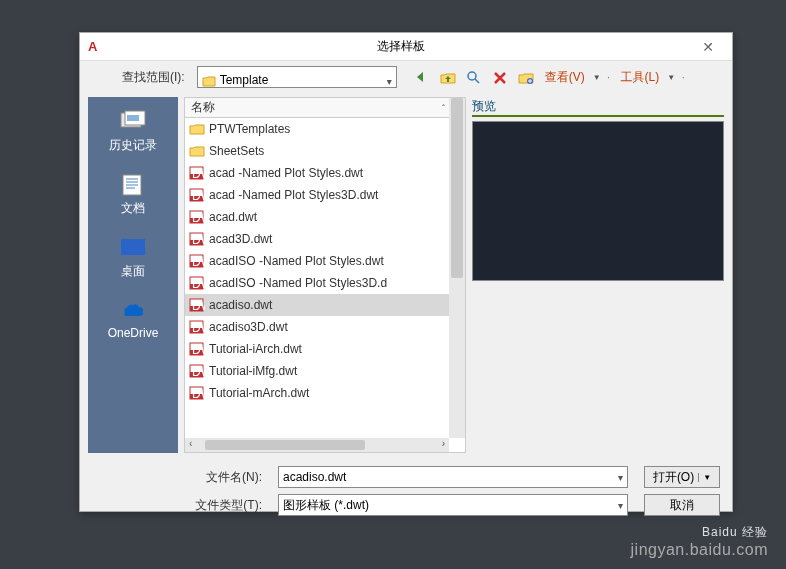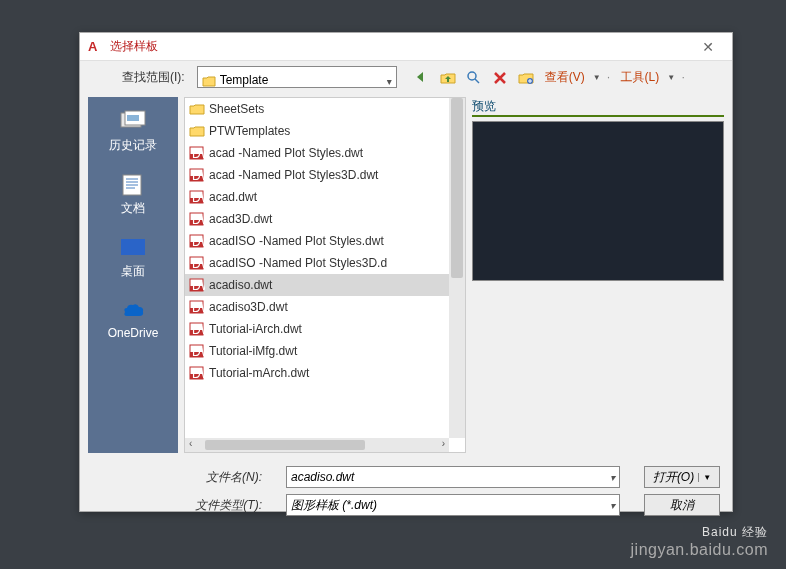--- a/index.html
+++ b/index.html
@@ -1,20 +1,20 @@
 <!DOCTYPE html>
 <html><head>
 <meta charset="utf-8">
 <style>
 * { margin: 0; padding: 0; box-sizing: border-box; font-family: "Microsoft YaHei", "SimSun", sans-serif; font-size: 12px; }
 body { background: #3a3f45; width: 786px; height: 569px; position: relative; }
 .dialog { position: absolute; left: 79px; top: 32px; width: 654px; height: 480px; background: #f0f0f0; border: 1px solid #aaa; box-shadow: 0 2px 8px rgba(0,0,0,0.3); }
 .titlebar { height: 28px; display: flex; align-items: center; padding: 0 8px; background: #fff; border-bottom: 1px solid #e0e0e0; }
 .app-icon { width: 16px; height: 16px; margin-right: 6px; color: #c62828; font-weight: bold; font-size: 13px; }
-.title-text { flex: 1; color: #b91c1c; }
+.title-text { flex: 1; color: #000000; text-align: center; }
 .close-x { width: 32px; text-align: center; color: #666; cursor: pointer; font-size: 14px; }
 .toolbar-row { height: 32px; display: flex; align-items: center; padding: 0 10px; gap: 4px; }
 .look-in-label { margin-left: 32px; margin-right: 8px; color: #333; }
 .look-in-select { width: 200px; height: 22px; border: 1px solid #888; background: #fff; padding: 0 4px; display: flex; align-items: flex-end; }
 .look-in-select svg { margin-right: 4px; }
 .dd-arrow { margin-left: auto; font-size: 10px; color: #555; }
 .tool-icons { display: flex; gap: 4px; margin-left: 10px; align-items: center; }
 .tool-btn { width: 22px; height: 22px; display: flex; align-items: center; justify-content: center; cursor: pointer; }
 .tool-txt { padding: 0 4px; color: #c2410c; cursor: pointer; }
 .dot { margin: 0 2px; color: #888; }
@@ -32,21 +32,21 @@
 .scrollbar-h { position: absolute; left: 0; right: 16px; bottom: 0; height: 14px; background: #e8e8e8; }
 .scroll-thumb-h { position: absolute; top: 2px; bottom: 2px; left: 20px; width: 160px; background: #c8c8c8; border-radius: 2px; }
 .file-row { height: 22px; display: flex; align-items: center; padding-left: 4px; cursor: pointer; }
 .file-row.selected { background: #d8d8d8; }
 .folder-ic, .dwt-ic { width: 16px; height: 14px; margin-right: 4px; flex-shrink: 0; }
 .fname { color: #333; white-space: nowrap; }
 .preview-panel { width: 260px; padding: 4px 8px 0 0; }
 .preview-header { height: 20px; display: flex; align-items: center; border-bottom: 2px solid #4d7c0f; margin-bottom: 4px; color: #0c4a6e; }
 .preview-box { width: 100%; height: 160px; background: #1e2530; border: 1px solid #888; }
 .bottom-area { padding: 10px 12px 0 110px; }
-.field-row { display: flex; align-items: center; height: 28px; gap: 24px; font-style: italic; }
+.field-row { display: flex; align-items: center; height: 28px; gap: 16px; }
 .field-label { width: 72px; text-align: right; color: #333; }
 .field-input { flex: 1; height: 22px; border: 1px solid #888; background: #fff; display: flex; align-items: center; padding: 0 4px; }
 .field-input .dd-arrow { margin-left: auto; }
 .action-btn { width: 76px; height: 22px; border: 1px solid #888; background: #eaeaea; display: flex; align-items: center; justify-content: center; cursor: pointer; }
 .split-arrow { border-left: 1px solid #888; margin-left: 4px; padding-left: 4px; font-size: 8px; }
 .watermark { position: absolute; right: 18px; bottom: 10px; text-align: right; color: #e0e0e0; font-size: 20px; font-weight: 300; letter-spacing: 1px; }
 .watermark .sub { font-size: 16px; color: #aaa; letter-spacing: 0.5px; }
 </style>
 </head>
 <body>
@@ -135,32 +135,36 @@
         <div class="place-item">
           <div class="place-icon"><svg width="32" height="24">
               <path d="M8 14 Q6 10 10 10 Q11 6 16 7 Q20 5 22 9 Q27 9 26 14 Q27 18 22 18 L10 18 Q6 18 8 14 Z" fill="#0a64c8"></path>
             </svg></div>
           <span>OneDrive</span>
         </div>
       </div>
 
     <div class="file-panel">
       <div class="file-list" style="position:relative">
+        <div class="list-header">
+          <span class="list-header-txt">名称</span>
+          <span class="sort-caret">ˆ</span>
+        </div>
         <div id="files-container">
             <div class="file-row">
               <svg class="folder-ic" width="16" height="14">
                 <path d="M1 4 L5 4 L6 3 L15 3 L15 12 L1 12 Z" fill="#ffd96b" stroke="#cfa52a"></path>
               </svg>
-              <span class="fname">SheetSets</span>
+              <span class="fname">PTWTemplates</span>
             </div>
             <div class="file-row">
               <svg class="folder-ic" width="16" height="14">
                 <path d="M1 4 L5 4 L6 3 L15 3 L15 12 L1 12 Z" fill="#ffd96b" stroke="#cfa52a"></path>
               </svg>
-              <span class="fname">PTWTemplates</span>
+              <span class="fname">SheetSets</span>
             </div>
             <div class="file-row">
               <svg class="dwt-ic" width="16" height="14">
                 <rect x="1" y="1" width="13" height="12" fill="#fff" stroke="#c03030"></rect>
                 <rect x="1" y="8" width="13" height="5" fill="#c03030"></rect>
                 <text x="3" y="12" font-size="5" fill="#fff">DWT</text>
               </svg>
               <span class="fname">acad -Named Plot Styles.dwt</span>
             </div>
             <div class="file-row">

